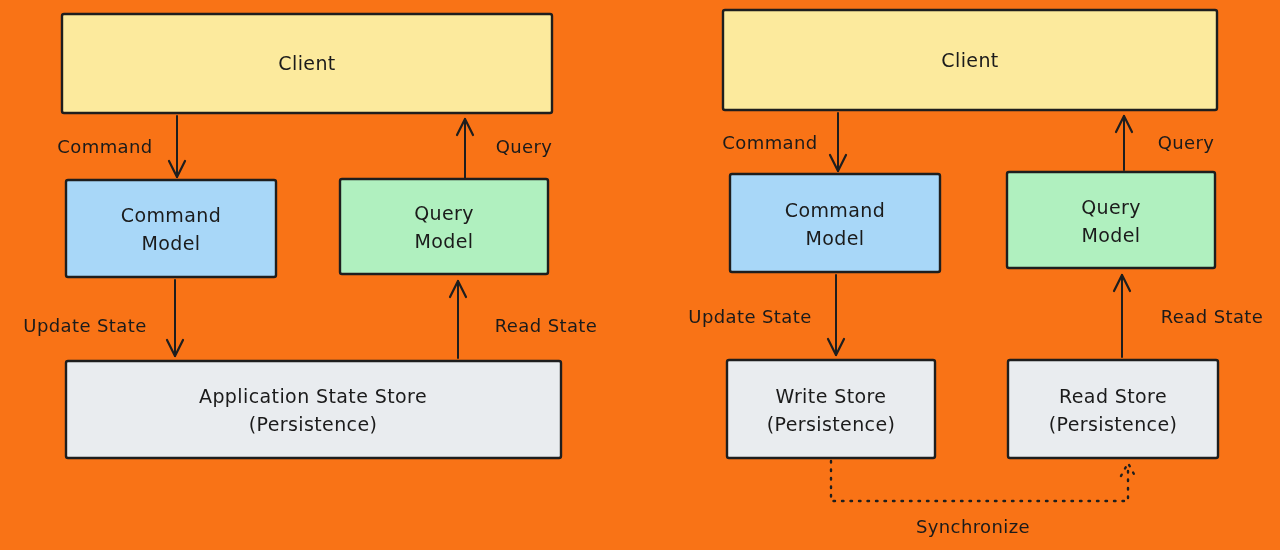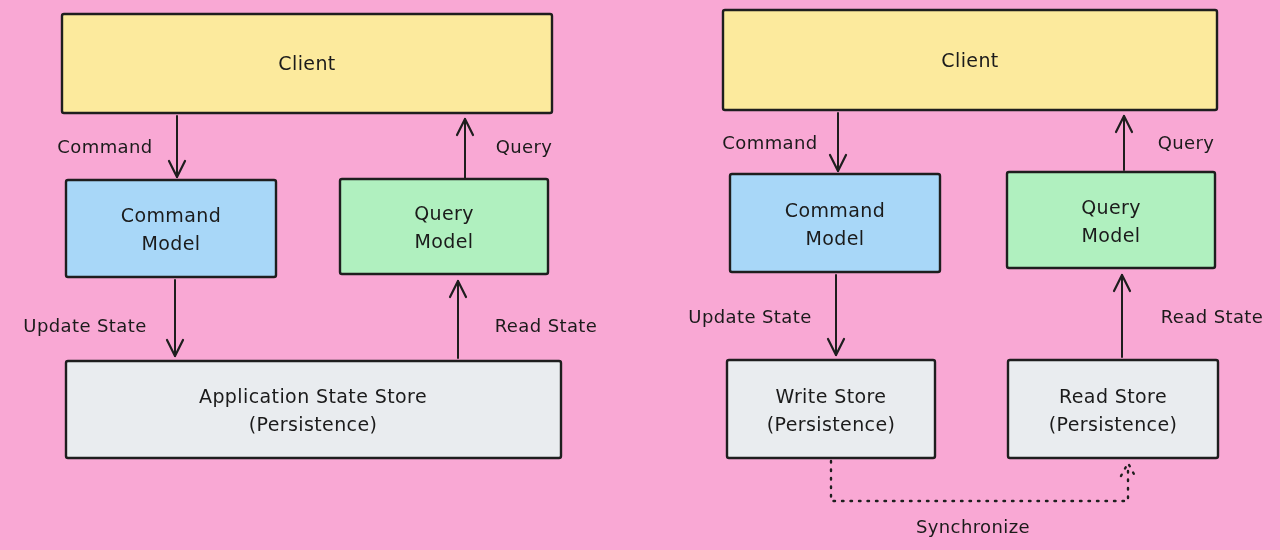--- a/index.html
+++ b/index.html
@@ -4,21 +4,21 @@
 <style>
   html, body {
     margin: 0;
     padding: 0;
     background: #ffffff;
   }
   .canvas {
     width: 1280px;
     height: 550px;
     position: relative;
-    background: #f9a8d4;
+    background: #f97316;
     overflow: hidden;
   }
   svg text {
     font-family: "DejaVu Sans", "Liberation Sans", sans-serif;
     fill: #1b1b1b;
   }
   .node-rect {
     stroke: #1e1e1e;
     stroke-width: 2.4;
     stroke-linejoin: round;

